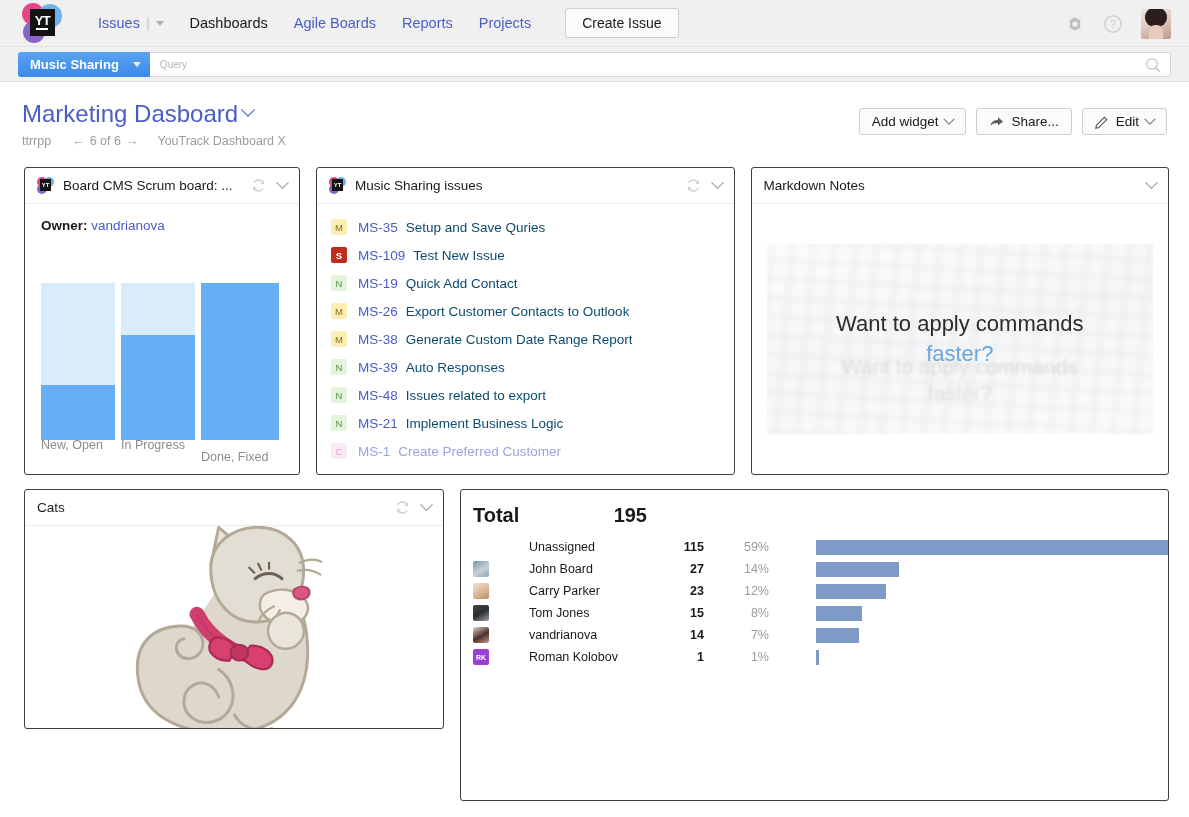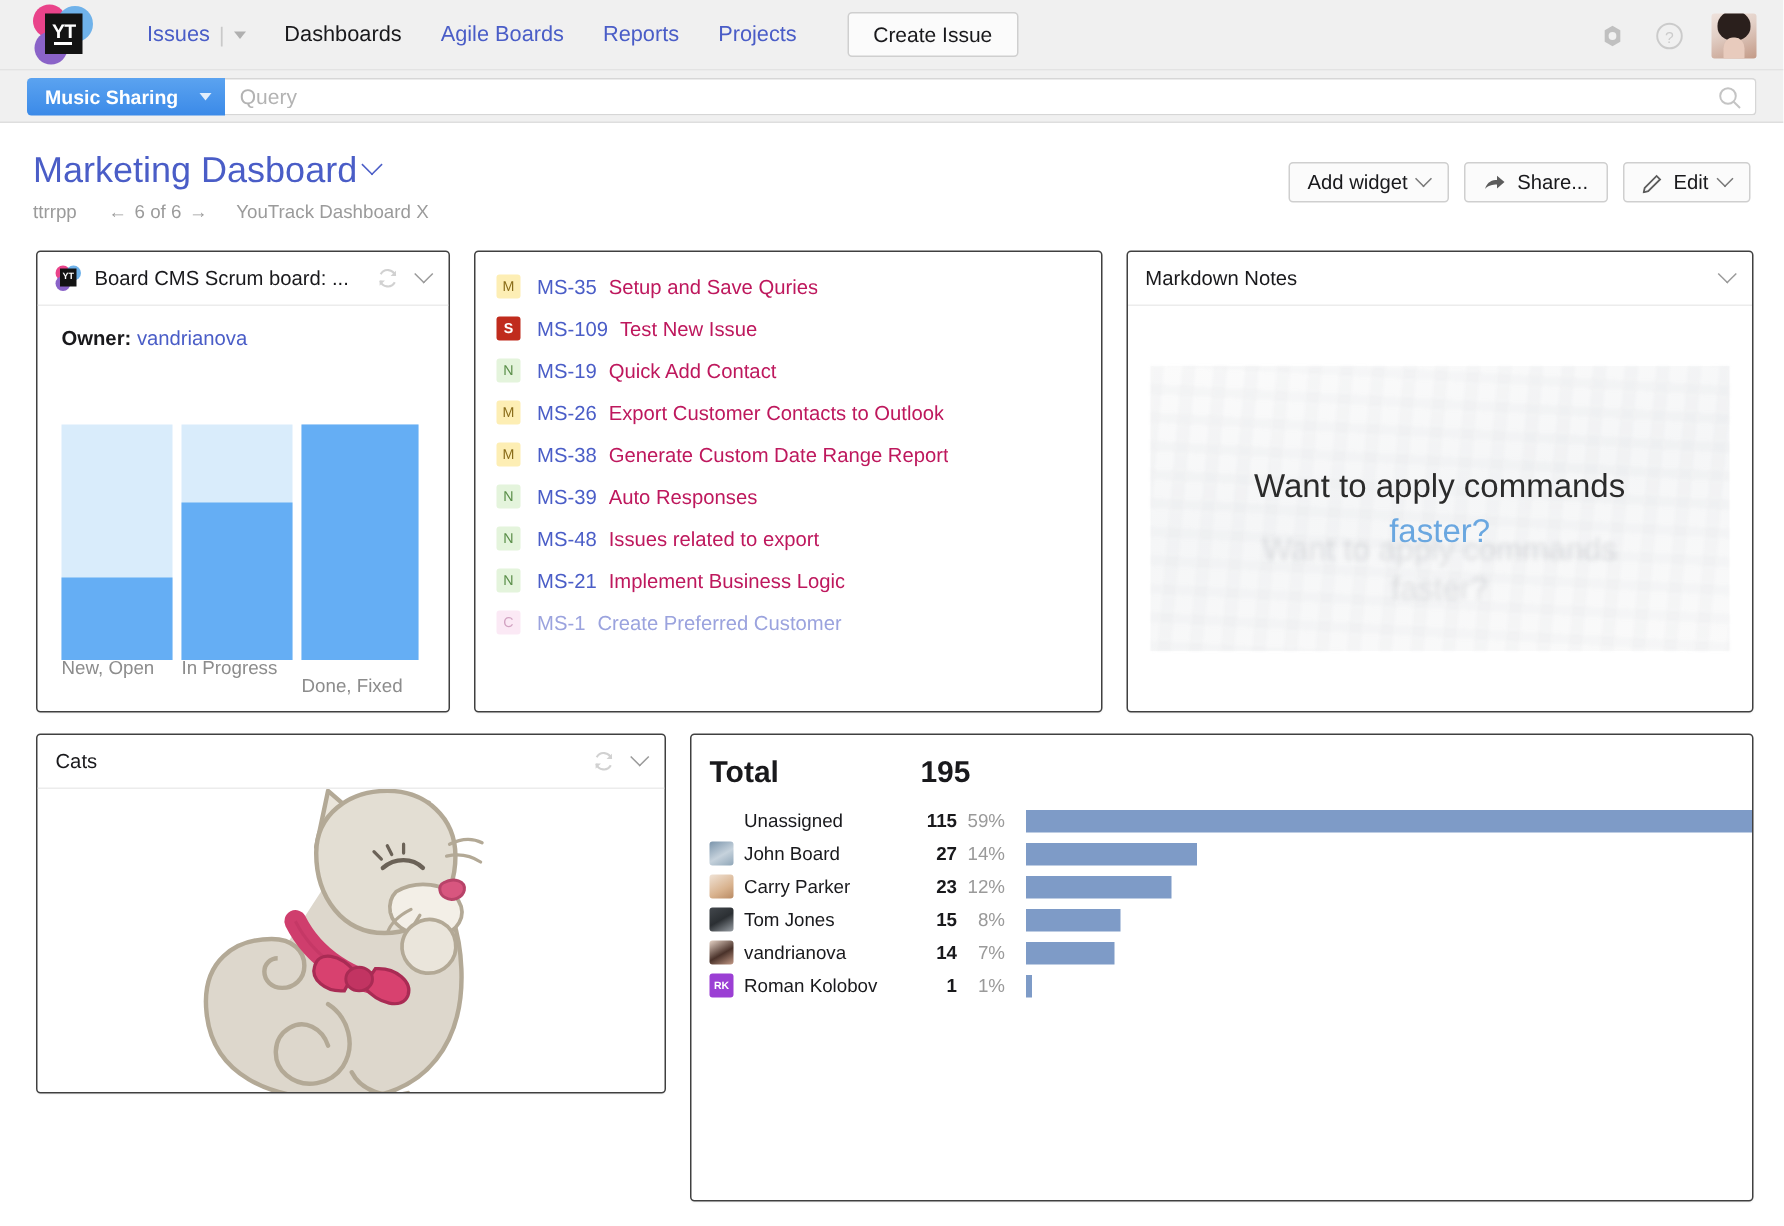--- a/index.html
+++ b/index.html
@@ -94,21 +94,21 @@
   .proj-btn .caret-w {
     width:0;height:0;border-left:4px solid transparent;border-right:4px solid transparent;
     border-top:5px solid #e3effc; margin-left: 14px;
   }
   .query-field {
     flex: 1; height: 25px; background: #fff; border: 1px solid #d6d6d6;
     border-left: none; border-radius: 0 3px 3px 0;
     display: flex; align-items: center; padding: 0 8px; position: relative;
   }
   .query-field input {
-    border: none; outline: none; width: 100%; font-size: 14px;
+    border: none; outline: none; width: 100%; font-size: 10px;
     color: #19191c; background: transparent;
     font-family: "Liberation Sans", sans-serif;
   }
   .query-field input::placeholder { color: #b3b3b3; }
   .search-glass { position: absolute; right: 8px; top: 4px; opacity: .5; cursor: pointer; }
 
   
   .dash-head { padding: 18px 22px 0 22px; position: relative; height: 62px; }
   .dash-title {
     font-size: 24px; color: #4a5dc7; font-weight: normal;
@@ -210,21 +210,21 @@
   .pri-badge {
     width: 16px; height: 16px; border-radius: 2px; font-size: 9.5px;
     display: flex; align-items: center; justify-content: center;
     margin-right: 11px; flex: 0 0 auto; font-weight: normal;
   }
   .pri-M { background: #fdeeb4; color: #8a6d1a; }
   .pri-S { background: #c02b1d; color: #fff; font-weight: bold; }
   .pri-N { background: #e4f4dc; color: #5b8f4a; }
   .pri-C { background: #fadcef; color: #b5679b; }
   .issue-id { color: #4a5dc7; margin-right: 8px; white-space: nowrap; }
-  .issue-sum { color: #be185d; white-space: nowrap; overflow: hidden; text-overflow: ellipsis; }
+  .issue-sum { color: #0c4a6e; white-space: nowrap; overflow: hidden; text-overflow: ellipsis; }
   .issue-row.faded .issue-id, .issue-row.faded .issue-sum { color: #9ba3de; }
   .issue-row.faded .pri-badge { opacity: .6; }
 
   
   .md-body { display: flex; align-items: center; justify-content: center; height: 100%; }
   .md-card {
     width: 386px; height: 190px; position: relative;
     display: flex; flex-direction: column; align-items: center; justify-content: center;
     background: linear-gradient(170deg,#fbfbfb 0%,#f5f6f7 45%,#fafafa 100%);
   }
@@ -250,21 +250,21 @@
   
   .assign-body { padding: 14px 0 0 0; }
   .assign-total {
     display: flex; align-items: baseline; padding: 0 0 9px 12px;
     font-size: 20px; font-weight: bold; color: #19191c;
   }
   .assign-total .lab { width: 130px; }
   .assign-total .val { width: 44px; text-align: right; }
   .assign-row {
     display: flex; align-items: center; height: 22px; padding-left: 12px;
-    font-size: 12.5px; color: #19191c; cursor: pointer;
+    font-size: 12.5px; color: #19191c; cursor: pointer; gap: 33px;
   }
   .a-avatar {
     width: 16px; height: 16px; border-radius: 2px; margin-right: 7px;
     flex: 0 0 auto; overflow: hidden; position: relative; background: #ddd;
   }
   .a-avatar.empty { background: transparent; }
   .a-avatar.initials {
     background: #9b3fd4; color: #fff; font-size: 7px; font-weight: bold;
     display: flex; align-items: center; justify-content: center;
   }
@@ -417,20 +417,40 @@
         </div>
         <div class="bar-labels">
           <span class="bar-lab">New, Open</span>
           <span class="bar-lab">In Progress</span>
           <span class="bar-lab wide">Done, Fixed</span>
         </div>
       </div>
     </div>
 
     <div class="widget w-issues">
+      <div class="w-head">
+        <span class="w-ico-yt">
+          <span class="blob b-pink"></span>
+            <span class="blob b-blue"></span>
+            <span class="blob b-purple"></span>
+          <span class="b-box">YT</span>
+        </span>
+        <span class="w-title">Music Sharing issues</span>
+        <span class="w-actions">
+          <span class="refresh-ico">
+            <svg width="15" height="15" viewBox="0 0 16 16">
+                <path d="M13.3 6.2A5.6 5.6 0 003 5.1" fill="none" stroke="#9a9a9a" stroke-width="1.5"></path>
+                <path d="M2.7 9.8a5.6 5.6 0 0010.3 1.1" fill="none" stroke="#9a9a9a" stroke-width="1.5"></path>
+                <path d="M13.8 2.6v3.8h-3.8z" fill="#9a9a9a"></path>
+                <path d="M2.2 13.4V9.6H6z" fill="#9a9a9a"></path>
+              </svg>
+          </span>
+          <span class="chev-wd"></span>
+        </span>
+      </div>
       <div class="w-body">
         <div class="issue-list">
           <div class="issue-row">
             <span class="pri-badge pri-M">M</span>
             <span class="issue-id">MS-35</span>
             <span class="issue-sum">Setup and Save Quries</span>
           </div>
           <div class="issue-row">
             <span class="pri-badge pri-S">S</span>
             <span class="issue-id">MS-109</span>

